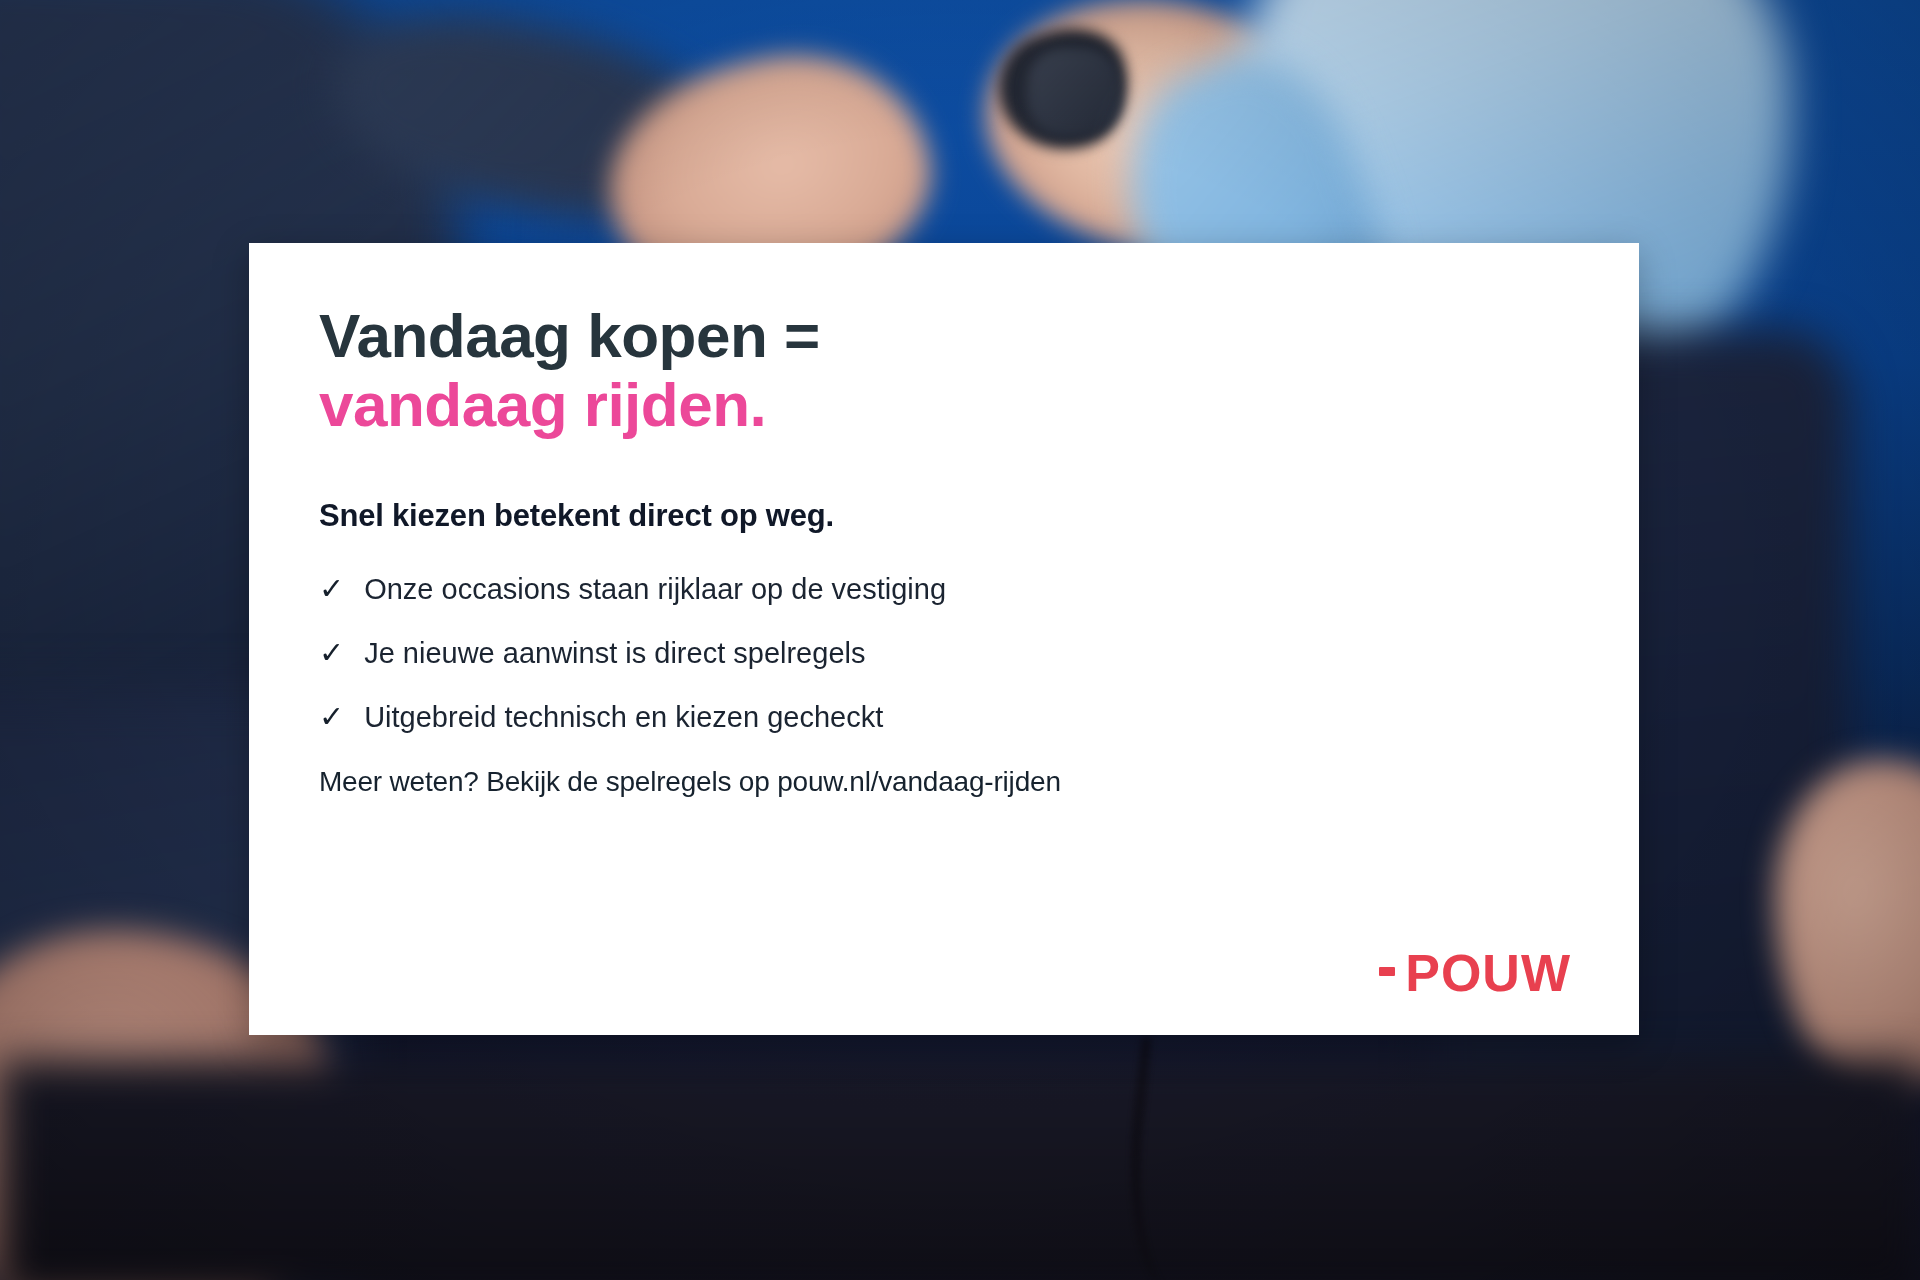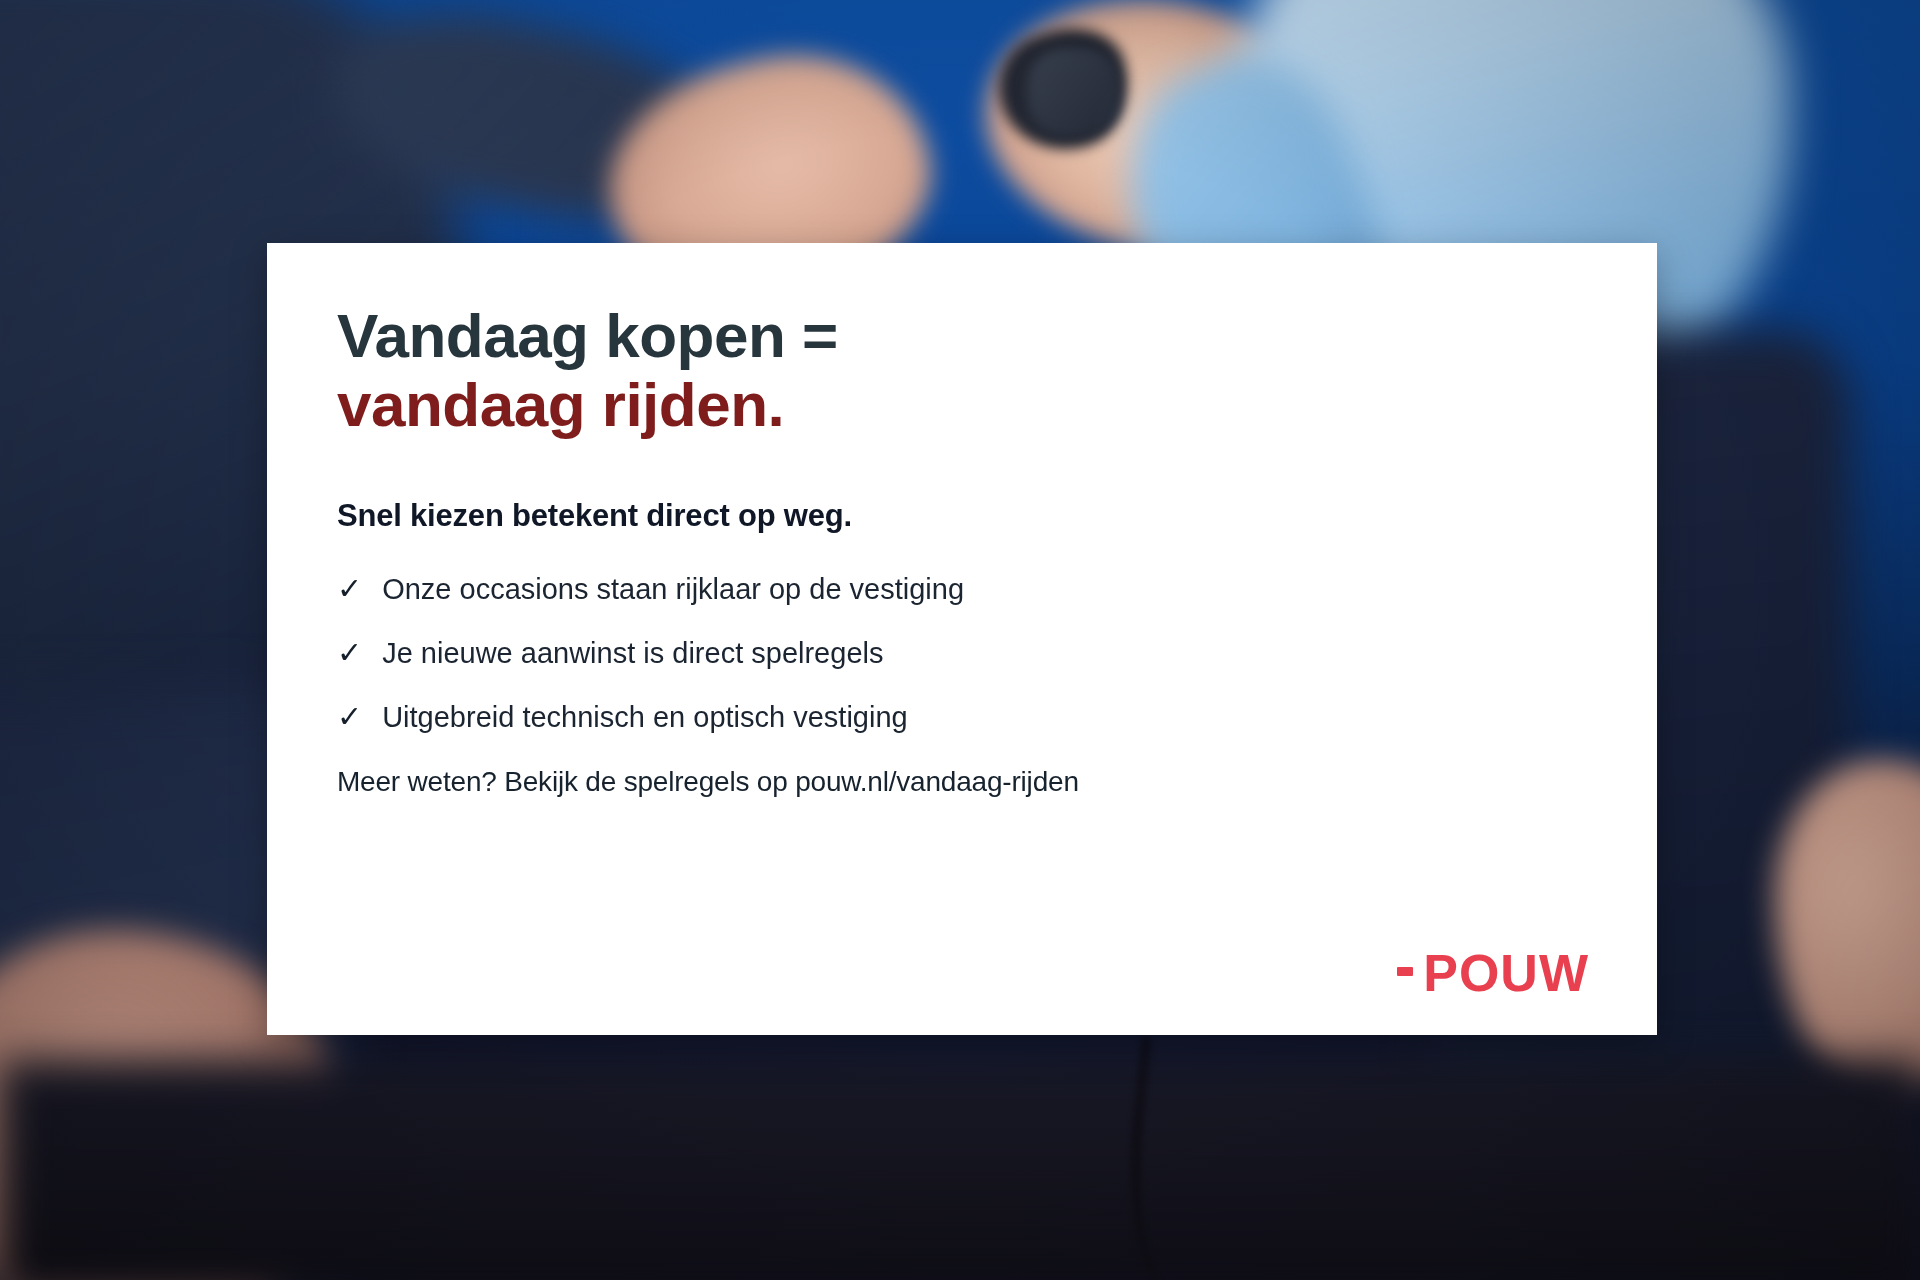--- a/index.html
+++ b/index.html
@@ -144,35 +144,35 @@
     transform:rotate(6deg);
   }
   .vignette{
     position:absolute; inset:0;
     background:radial-gradient(ellipse at 50% 42%, rgba(0,0,0,0) 38%, rgba(0,0,0,.30) 100%);
   }
 
   
   .card{
     position:absolute;
-    left:267px; top:243px;
+    left:249px; top:243px;
     width:1390px; height:792px;
     background:#ffffff;
     box-shadow:0 10px 34px rgba(0,0,0,.28);
     padding:58px 70px 20px 70px;
   }
 
   .headline{
     font-size:62px;
     font-weight:700;
     line-height:1.12;
     letter-spacing:-0.5px;
     color:#27353d;
   }
-  .headline .accent{ color:#7f1d1d; display:block; }
+  .headline .accent{ color:#ec4899; display:block; }
 
   .subhead{
     margin-top:58px;
     font-size:31px;
     font-weight:700;
     color:#101828;
     letter-spacing:-0.2px;
   }
 
   .checklist{
@@ -262,21 +262,21 @@
       <li class="check-item">
         <span class="check-mark">✓</span>
         <span>Onze occasions staan rijklaar op de vestiging</span>
       </li>
       <li class="check-item">
         <span class="check-mark">✓</span>
         <span>Je nieuwe aanwinst is direct spelregels</span>
       </li>
       <li class="check-item">
         <span class="check-mark">✓</span>
-        <span>Uitgebreid technisch en optisch vestiging</span>
+        <span>Uitgebreid technisch en kiezen gecheckt</span>
       </li>
     </ul>
 
     <p class="footnote">Meer weten? Bekijk de spelregels op pouw.nl/vandaag-rijden</p>
 
     <div class="logo-wrap">
       <span class="logo-dash"></span>
       <span class="logo-text">POUW</span>
     </div>
 

